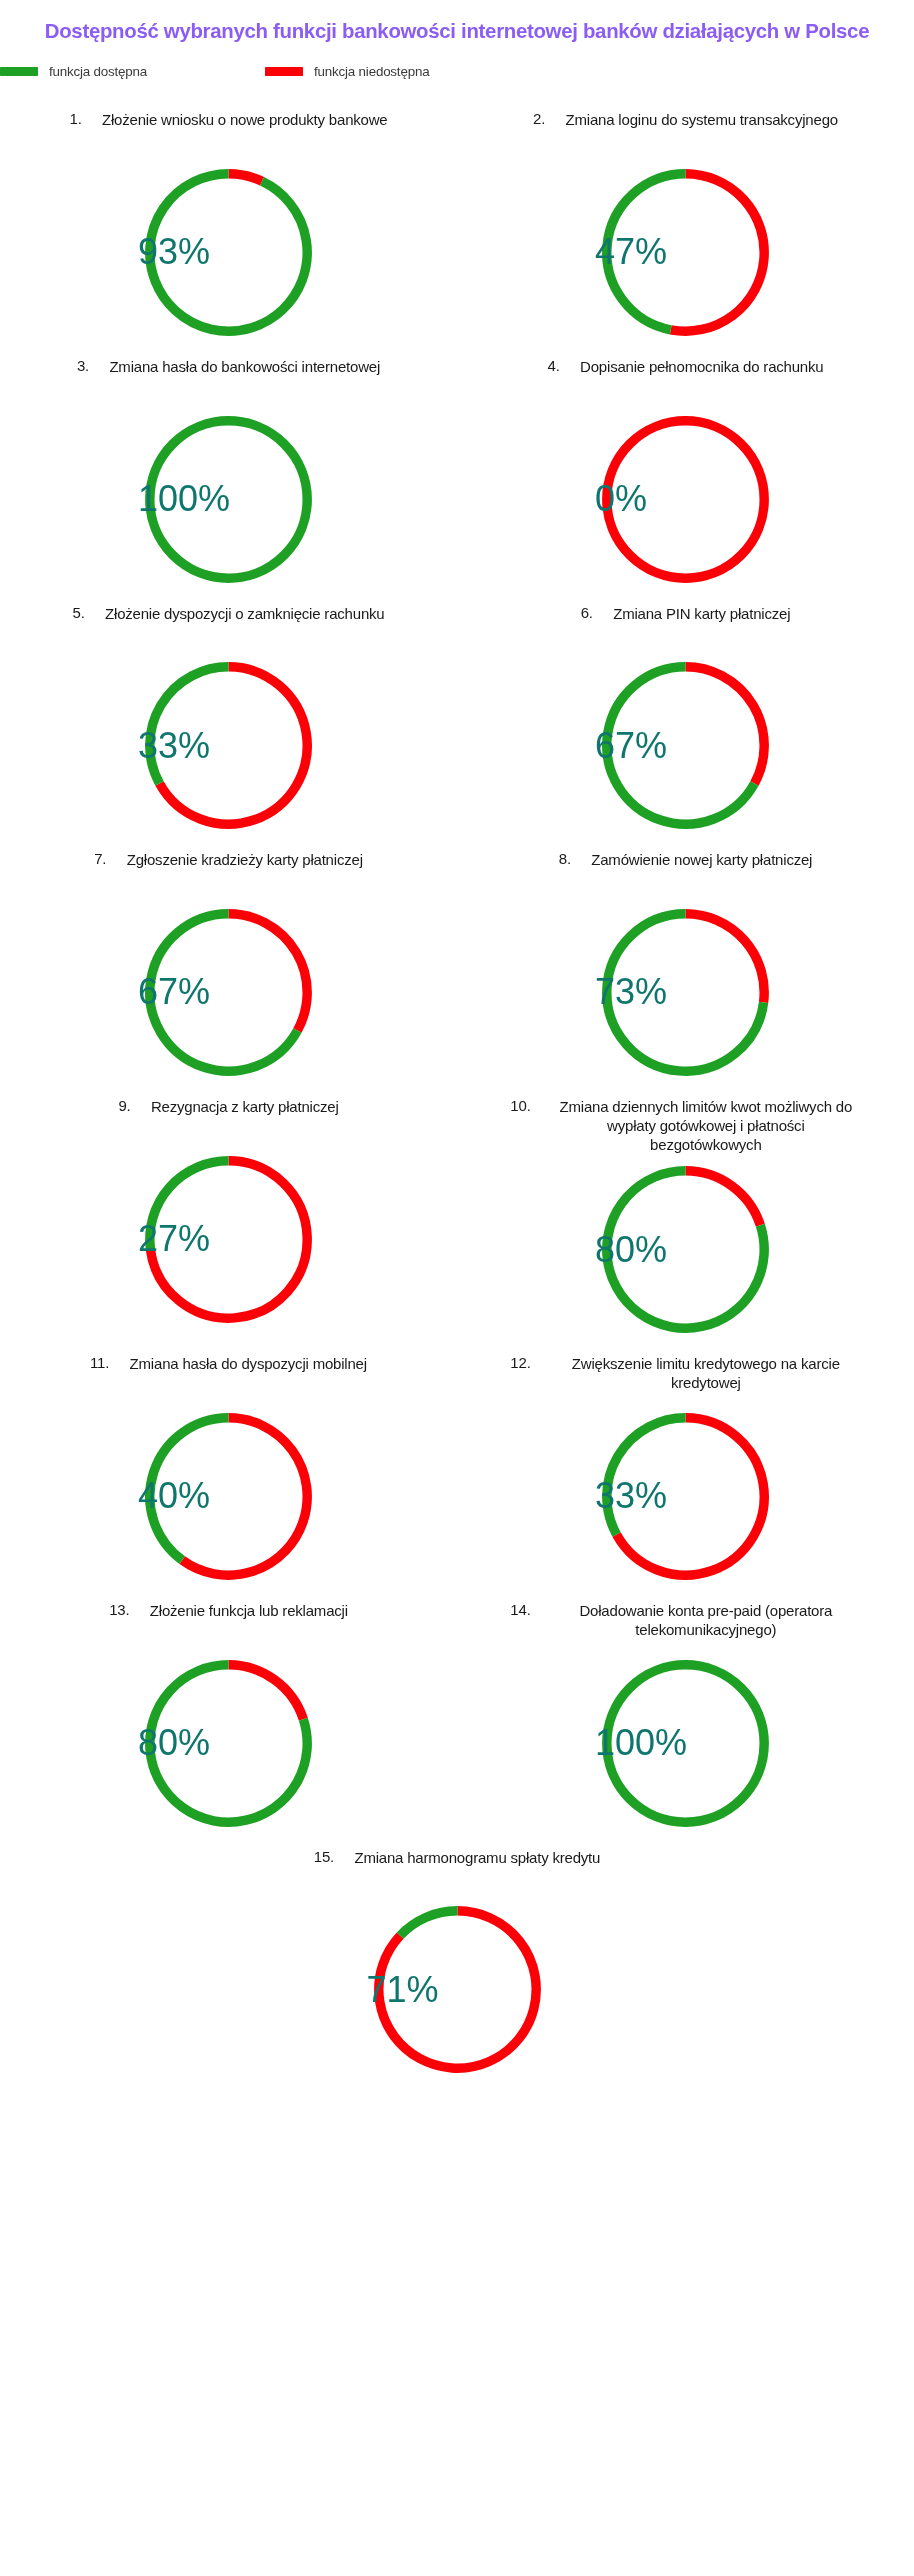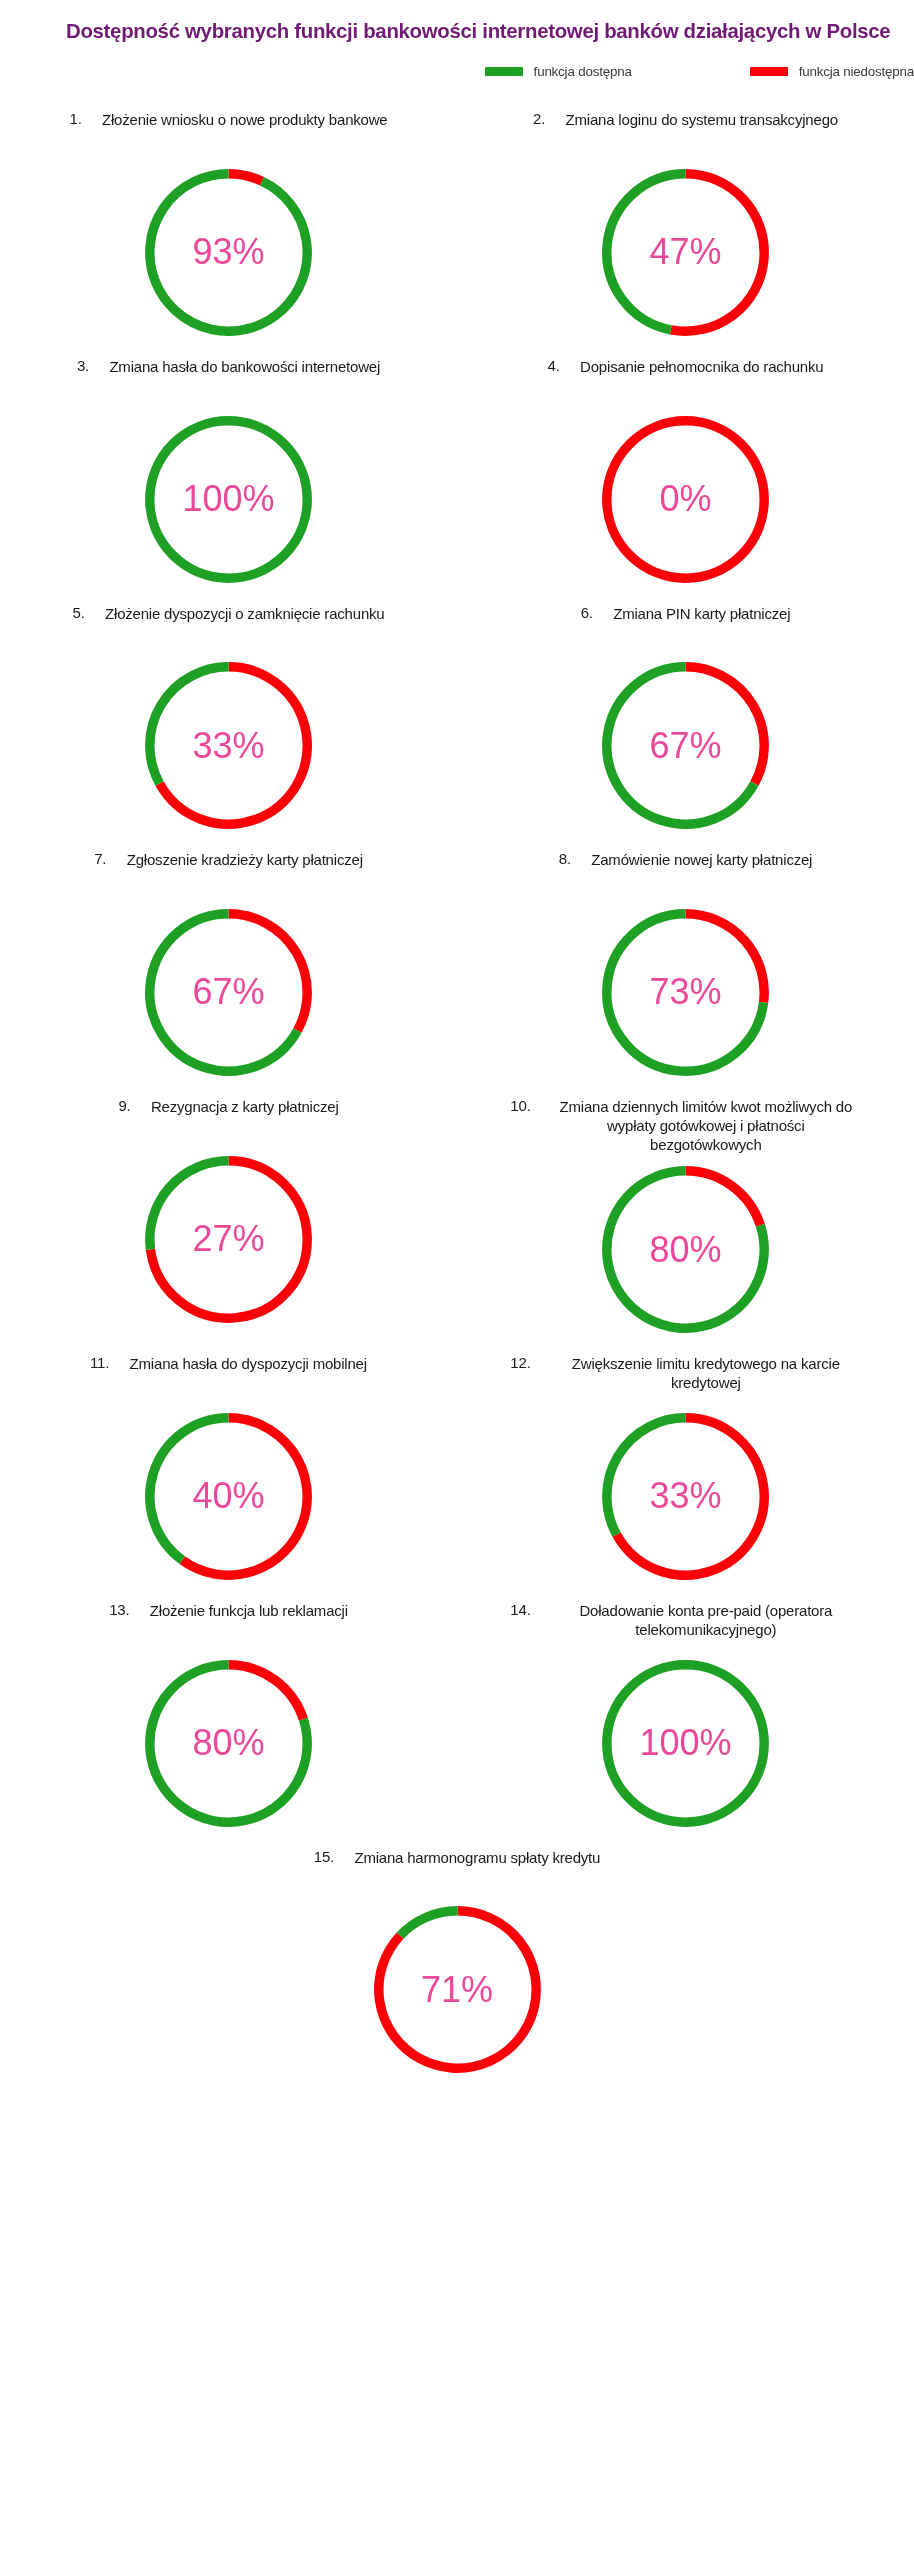--- a/index.html
+++ b/index.html
@@ -15,21 +15,21 @@
     text-align:center;
     color:#1f3864;
     font-size:20.4px;
     font-weight:bold;
     letter-spacing:-0.3px;
     padding:19px 23.6px 0 23.6px;
     line-height:1.2;
   }
   .legend {
     display:flex;
-    justify-content:flex-end;
+    justify-content:flex-start;
     align-items:center;
     gap:118px;
     margin-top:20.4px;
     margin-bottom:17.3px;
   }
   .legend-item { display:flex; align-items:center; gap:11px; }
   .legend-swatch { width:38px; height:8.6px; border-radius:0.8px; display:block; }
   .legend-text { font-size:13.4px; color:#3b3b3b; letter-spacing:-0.2px; white-space:nowrap; }
 
   
@@ -78,33 +78,33 @@
     width:181px;
     height:181px;
     margin-top:4.7px;
   }
   .donut-wrap svg { display:block; width:181px; height:181px; }
   .donut-value {
     position:absolute;
     left:0; right:0;
     top:50%;
     transform:translateY(-50%);
-    text-align:center;
+    text-align:left;
     font-size:36px;
-    color:#ec4899;
+    color:#0f766e;
     letter-spacing:0px;
     line-height:1;
   }
 </style>
 </head>
 <body>
 
 <div>
 
-  <h1 class="title" style="color: #701a75; text-align: right;">Dostępność wybranych funkcji bankowości internetowej banków działających w Polsce</h1>
+  <h1 class="title" style="color: #8b5cf6;">Dostępność wybranych funkcji bankowości internetowej banków działających w Polsce</h1>
 
   <div class="legend">
     <div class="legend-item">
       <span class="legend-swatch" style="background: rgb(29, 160, 35);"></span>
       <span class="legend-text">funkcja dostępna</span>
     </div>
     <div class="legend-item">
       <span class="legend-swatch" style="background: rgb(251, 0, 7);"></span>
       <span class="legend-text">funkcja niedostępna</span>
     </div>

